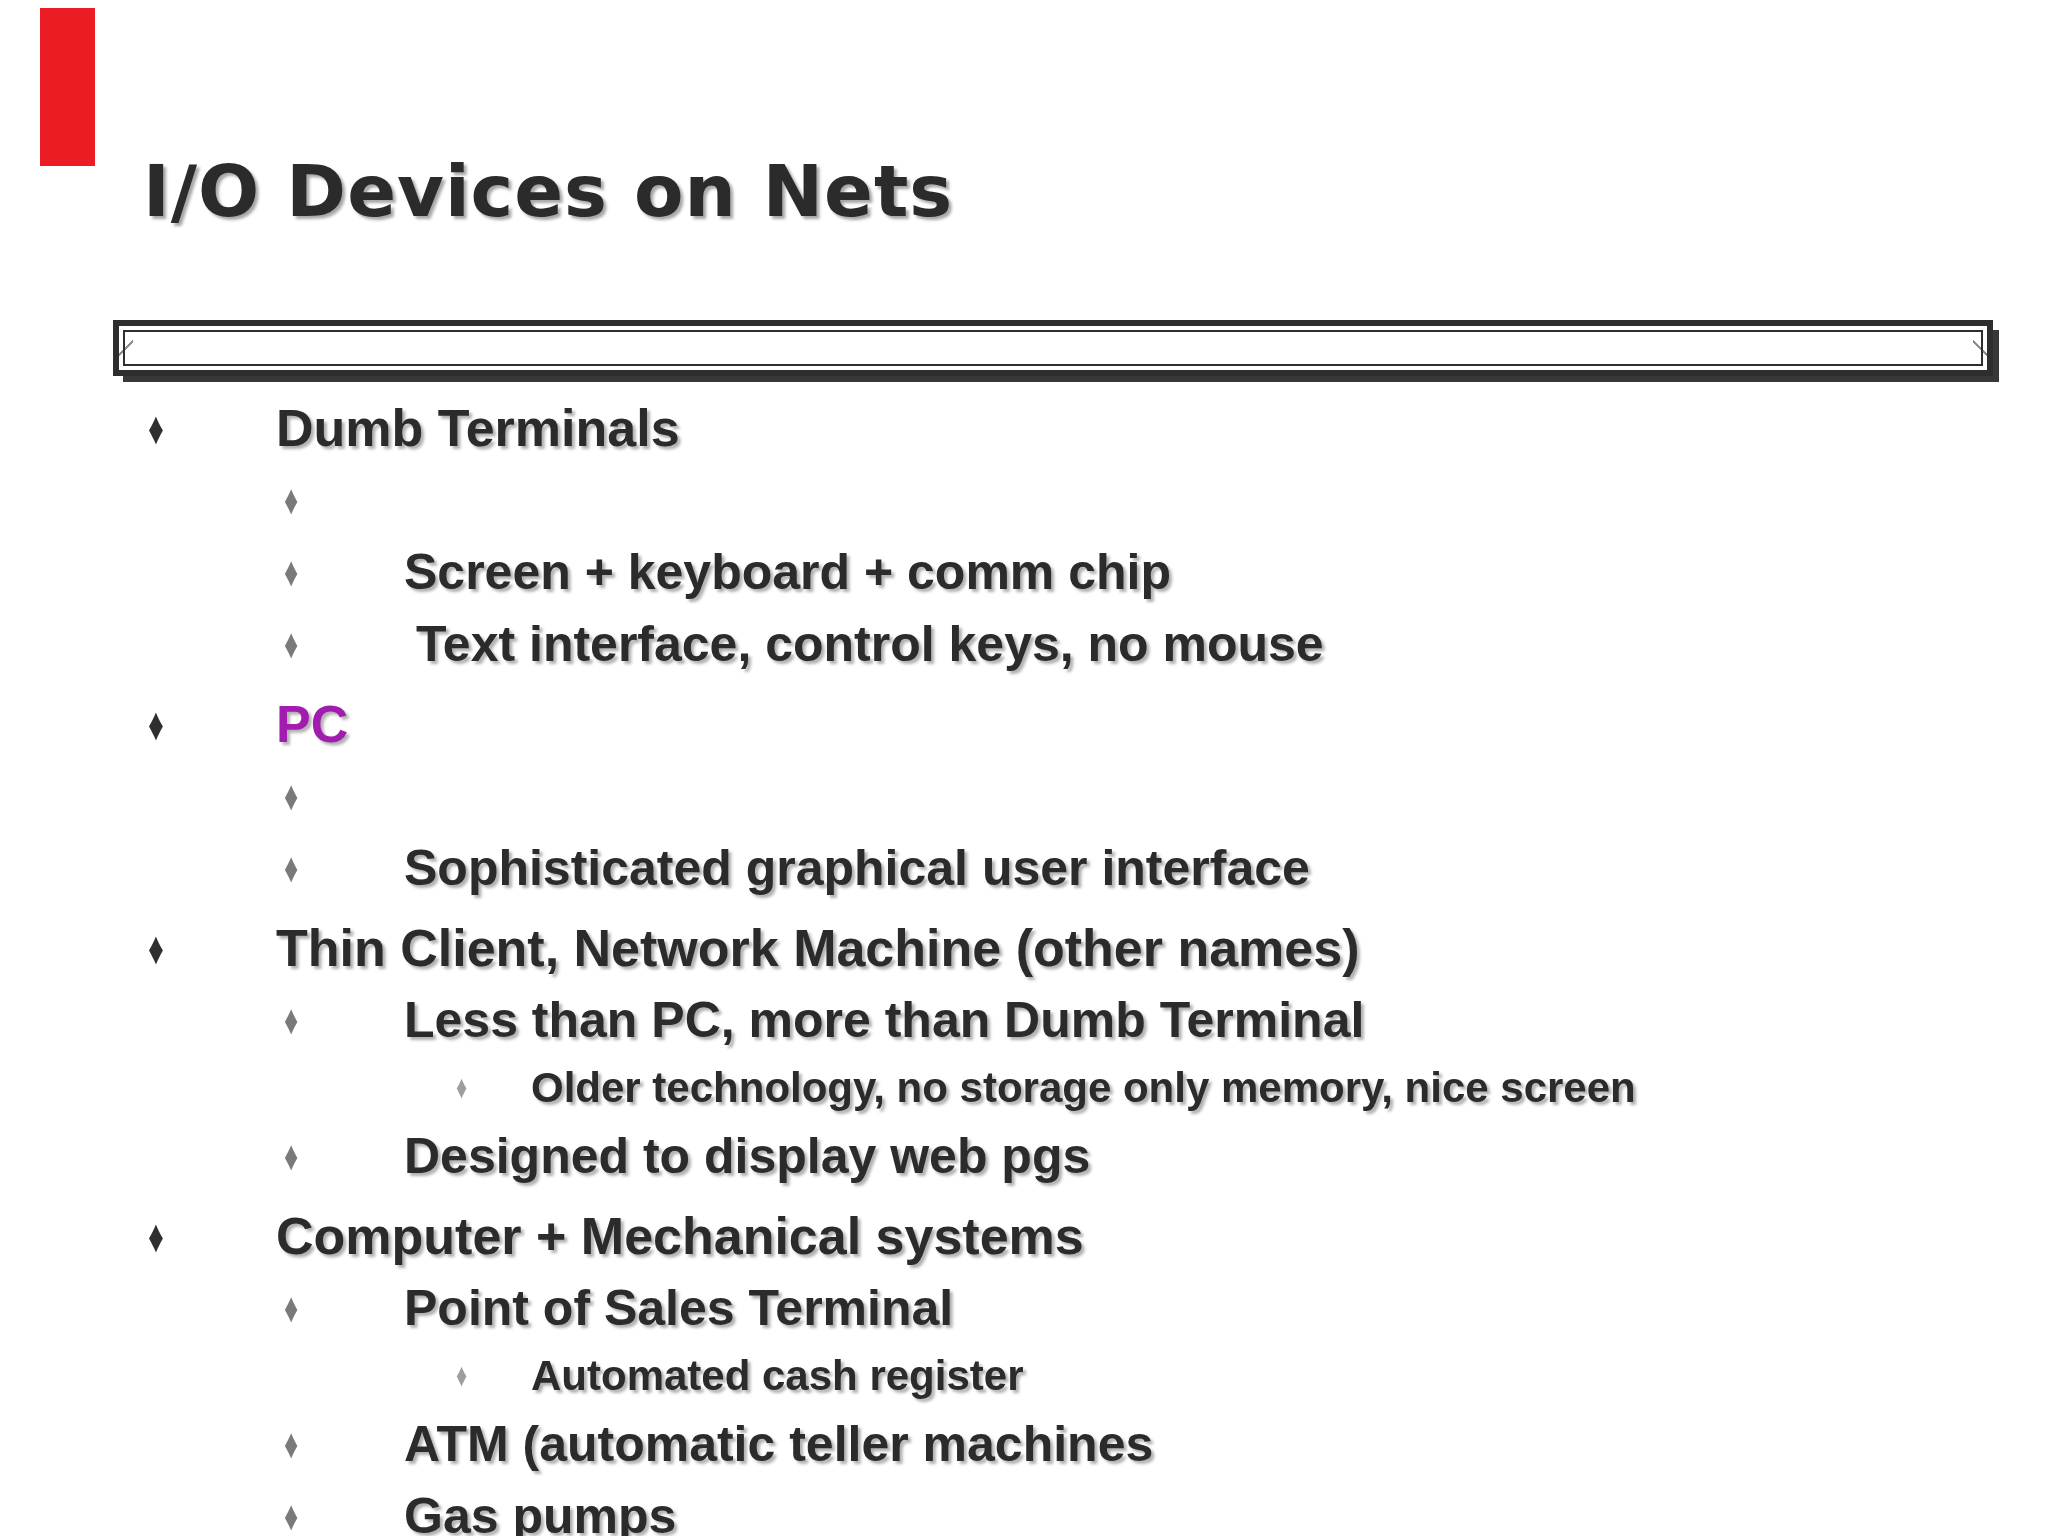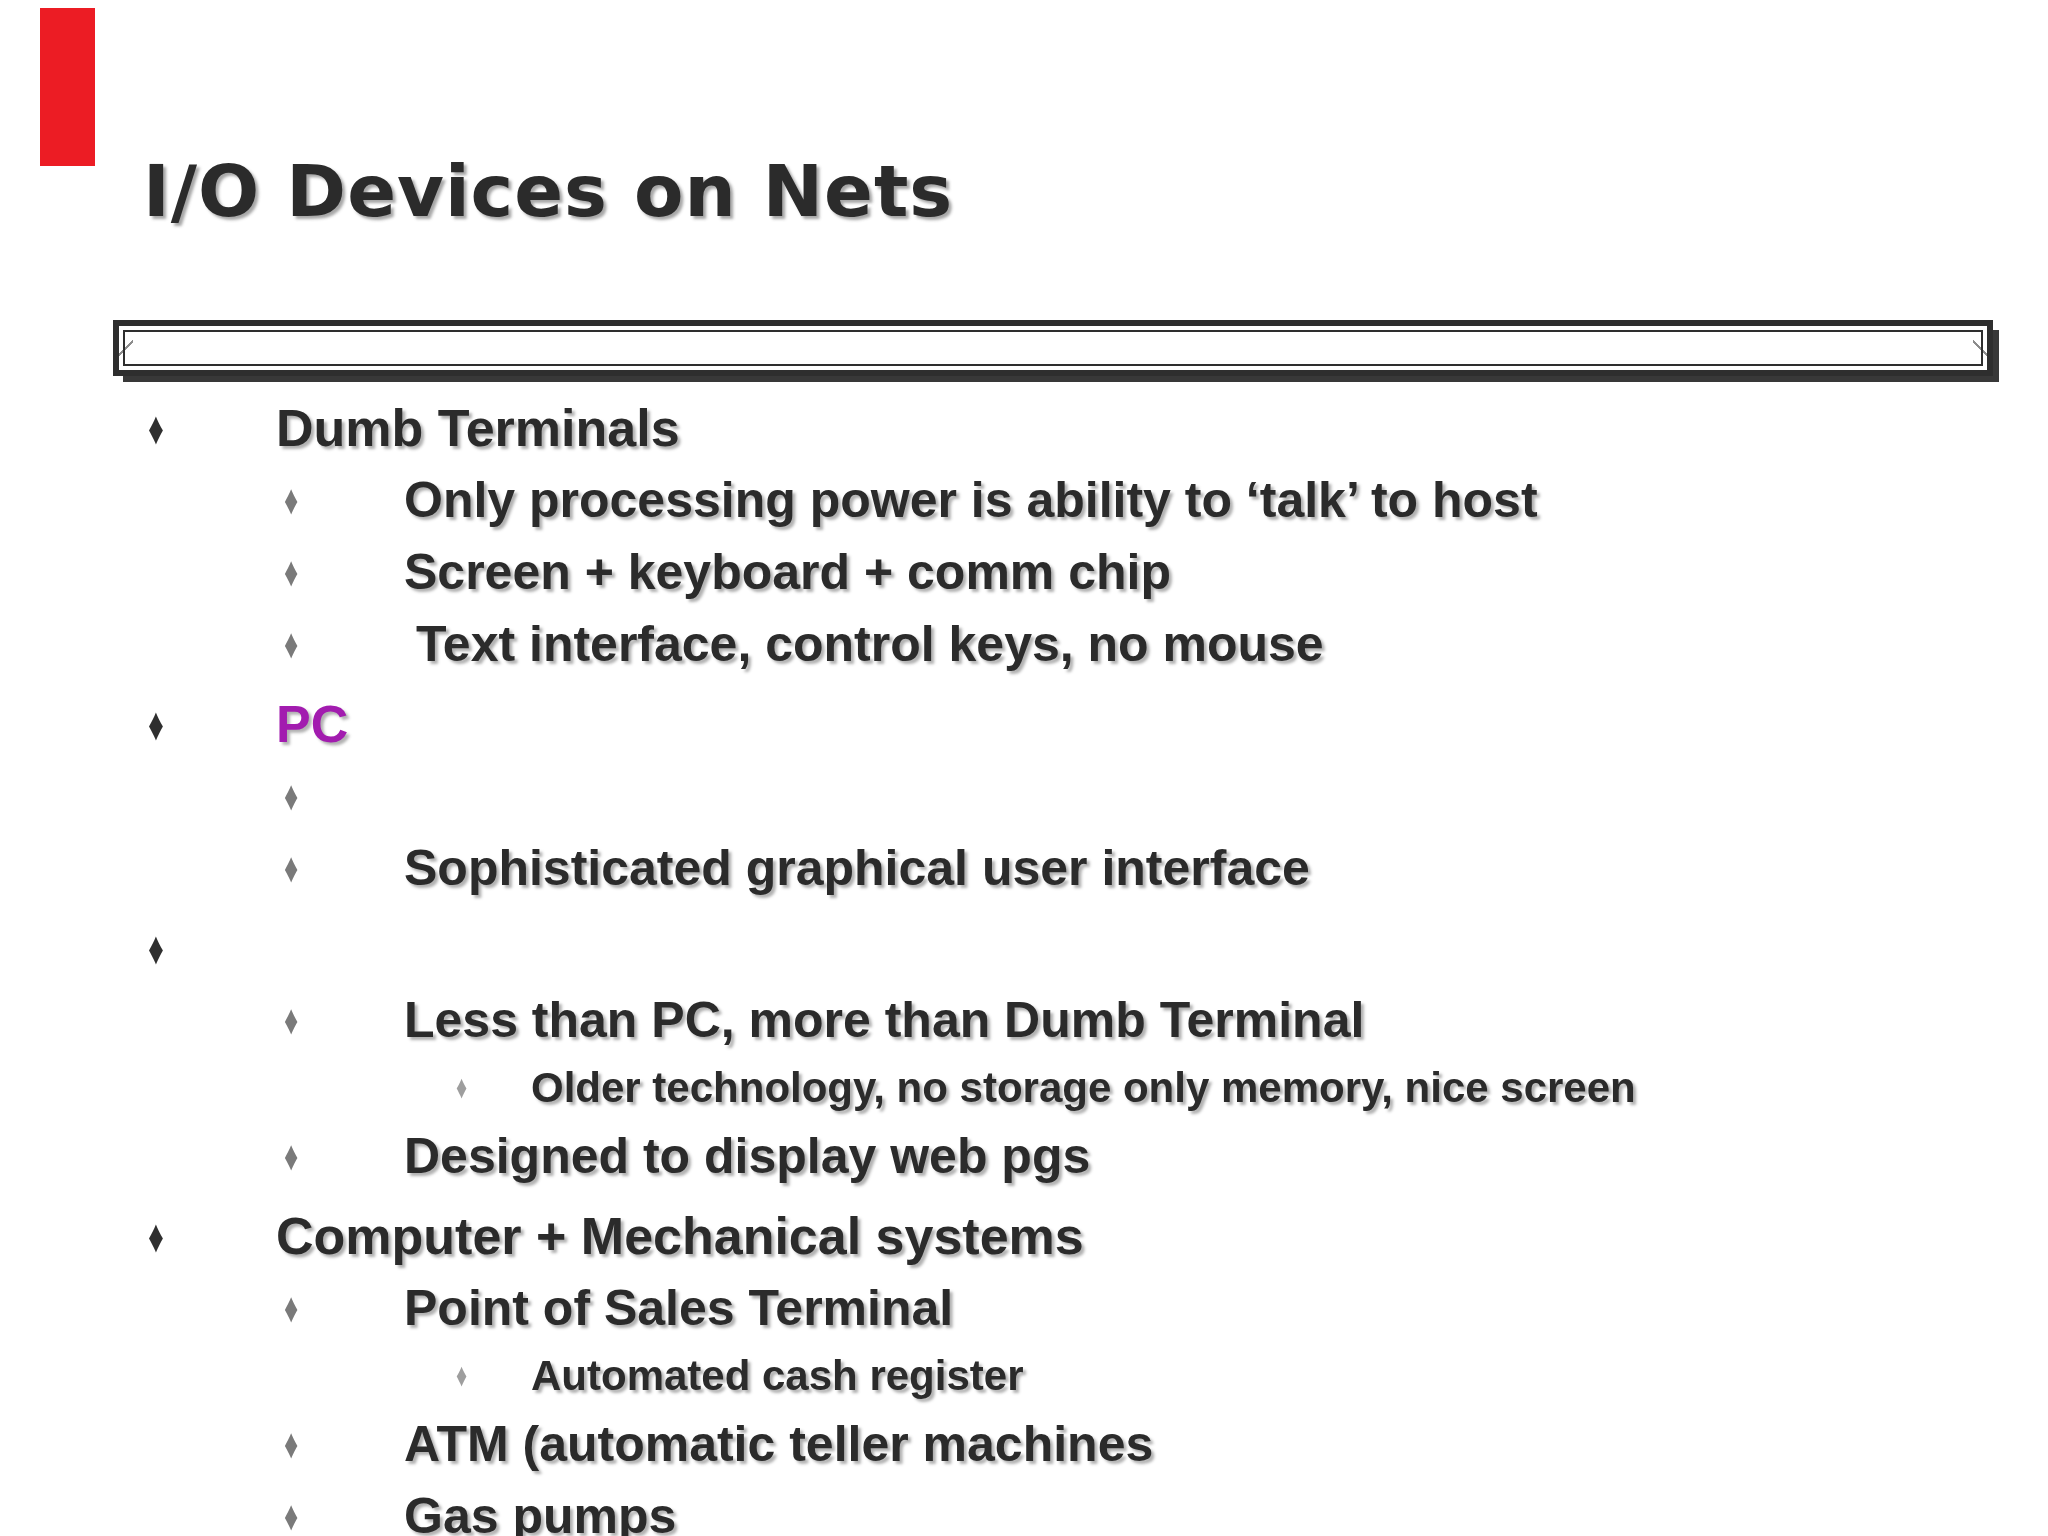--- a/index.html
+++ b/index.html
@@ -104,21 +104,20 @@
   <div class="divider-bevel-right"></div>
 </div>
 
 <div class="bullet-list" id="bullet-list">
     <div class="row l1">
       <span class="bullet">♦</span>
       <span class="txt" style="color: rgb(43, 43, 43);">Dumb Terminals</span>
     </div>
     <div class="row l2">
       <span class="bullet">♦</span>
-      <span class="txt" style="color: rgb(43, 43, 43);">Only processing power is ability to ‘talk’ to host</span>
     </div>
     <div class="row l2">
       <span class="bullet">♦</span>
       <span class="txt" style="color: rgb(43, 43, 43);">Screen + keyboard + comm chip</span>
     </div>
     <div class="row l2">
       <span class="bullet">♦</span>
       <span class="txt" style="color: rgb(43, 43, 43); margin-left: 12px;">Text interface, control keys, no mouse</span>
     </div>
     <div class="row l1">
@@ -127,20 +126,21 @@
     </div>
     <div class="row l2">
       <span class="bullet">♦</span>
     </div>
     <div class="row l2">
       <span class="bullet">♦</span>
       <span class="txt" style="color: rgb(43, 43, 43);">Sophisticated graphical user interface</span>
     </div>
     <div class="row l1">
       <span class="bullet">♦</span>
+      <span class="txt" style="color: rgb(43, 43, 43);">Thin Client, Network Machine (other names)</span>
     </div>
     <div class="row l2">
       <span class="bullet">♦</span>
       <span class="txt" style="color: rgb(43, 43, 43);">Less than PC, more than Dumb Terminal</span>
     </div>
     <div class="row l3">
       <span class="bullet">♦</span>
       <span class="txt" style="color: rgb(43, 43, 43);">Older technology, no storage only memory, nice screen</span>
     </div>
     <div class="row l2">

